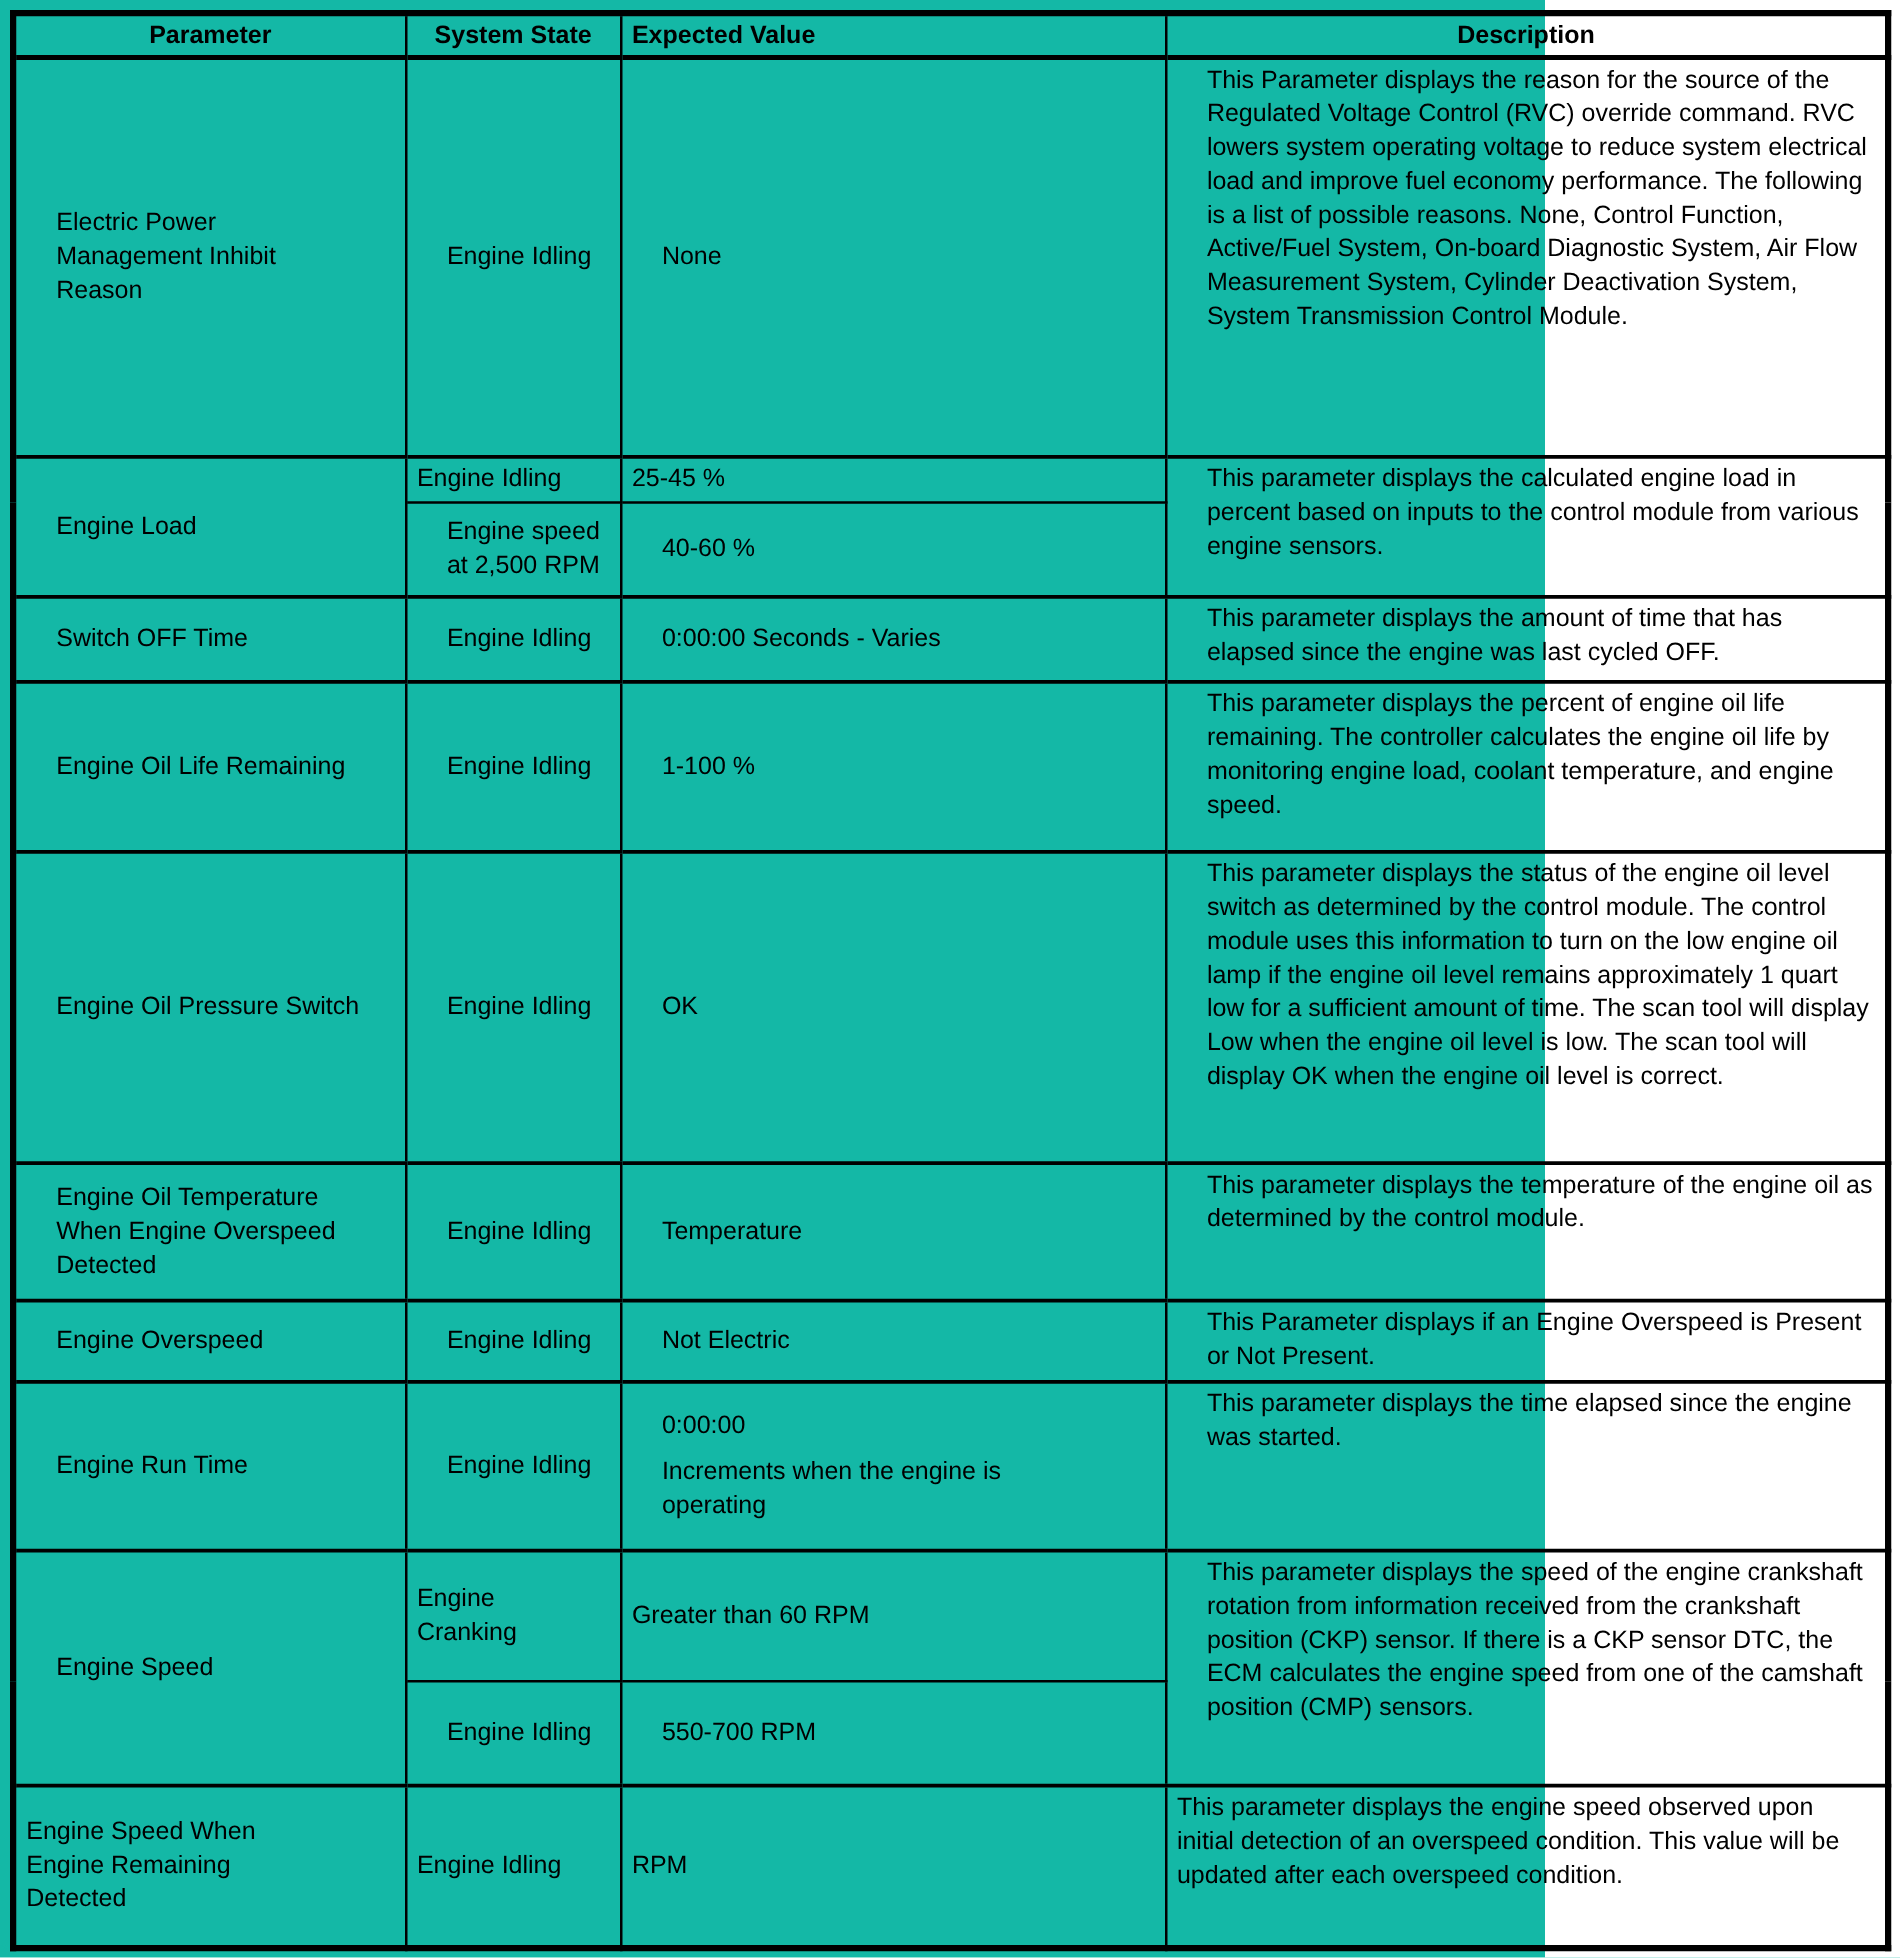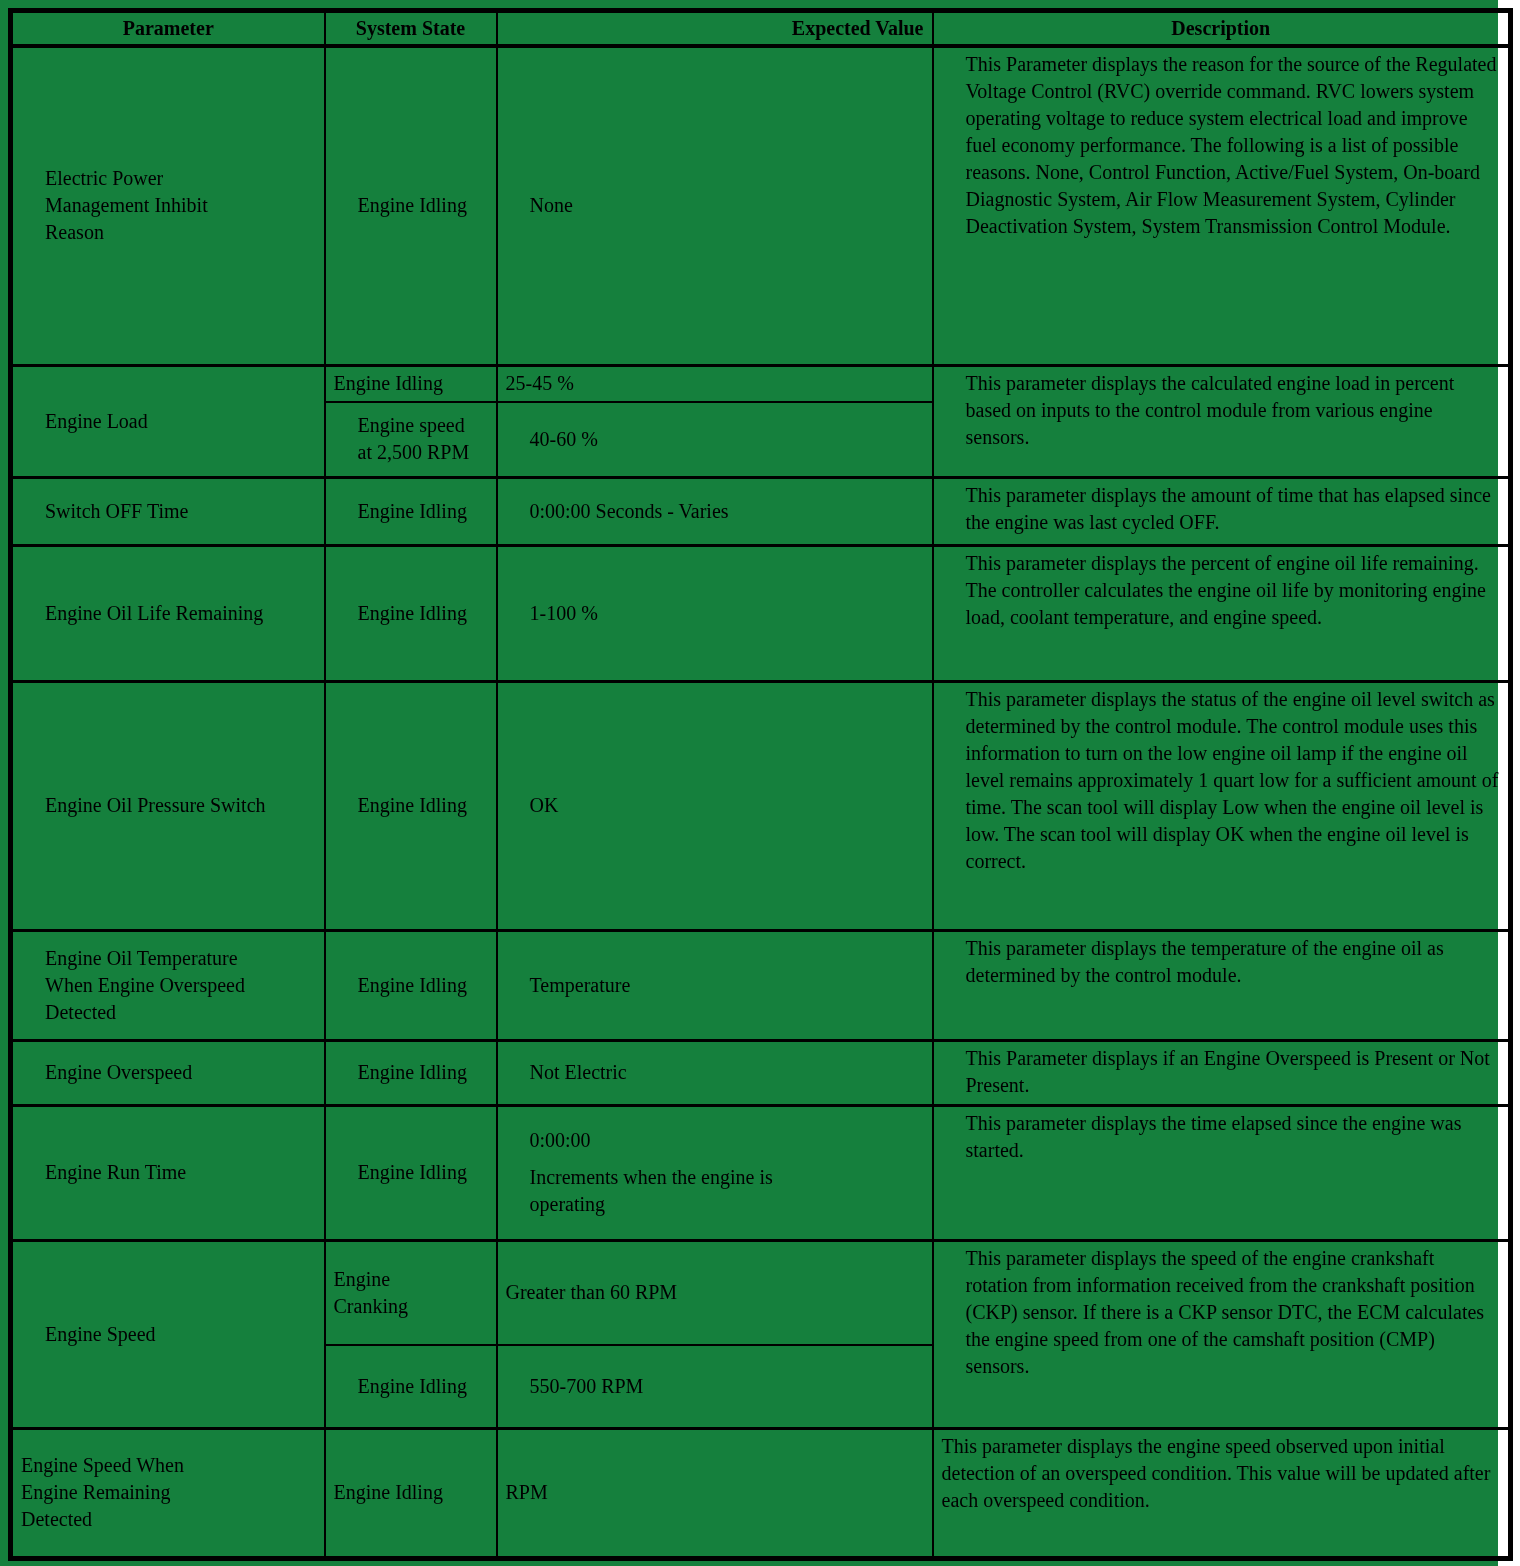--- a/index.html
+++ b/index.html
@@ -3,26 +3,25 @@
 <meta charset="utf-8">
 <style>
   html, body {
     margin: 0;
     padding: 0;
     background: #ffffff;
     font-family: "Liberation Sans", "DejaVu Sans", sans-serif;
     color: #000000;
   }
   .page {
-    width: 1498px;
+    width: 1236px;
     height: 1566px;
-    background: #15803d;
+    background: #14b8a6;
     box-sizing: border-box;
     padding: 8px;
-    font-family: Liberation Serif, serif;
   }
   table.param-table {
     border-collapse: collapse;
     table-layout: fixed;
     width: 1500px;
     border: 5px solid #000;
   }
   .param-table th,
   .param-table td {
     border: 2px solid #000;
@@ -33,21 +32,21 @@
     overflow: hidden;
     box-sizing: border-box;
   }
   .param-table th {
     font-weight: bold;
     text-align: center;
     border-bottom-width: 4px;
     height: 34px;
   }
   .param-table th.left {
-    text-align: right;
+    text-align: left;
   }
   
   .param-table td.gb {
     border-bottom-width: 3px;
     padding-left: 32px;
   }
   .param-table td.desc {
     vertical-align: top;
     padding-top: 3px;
   }

